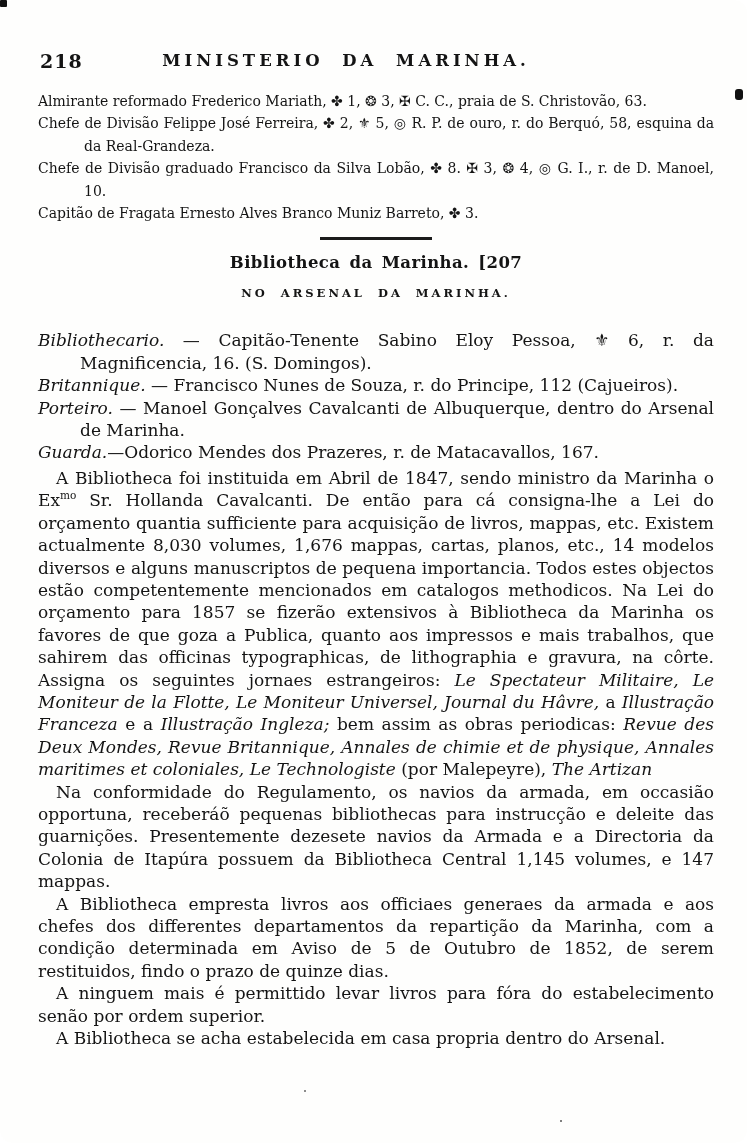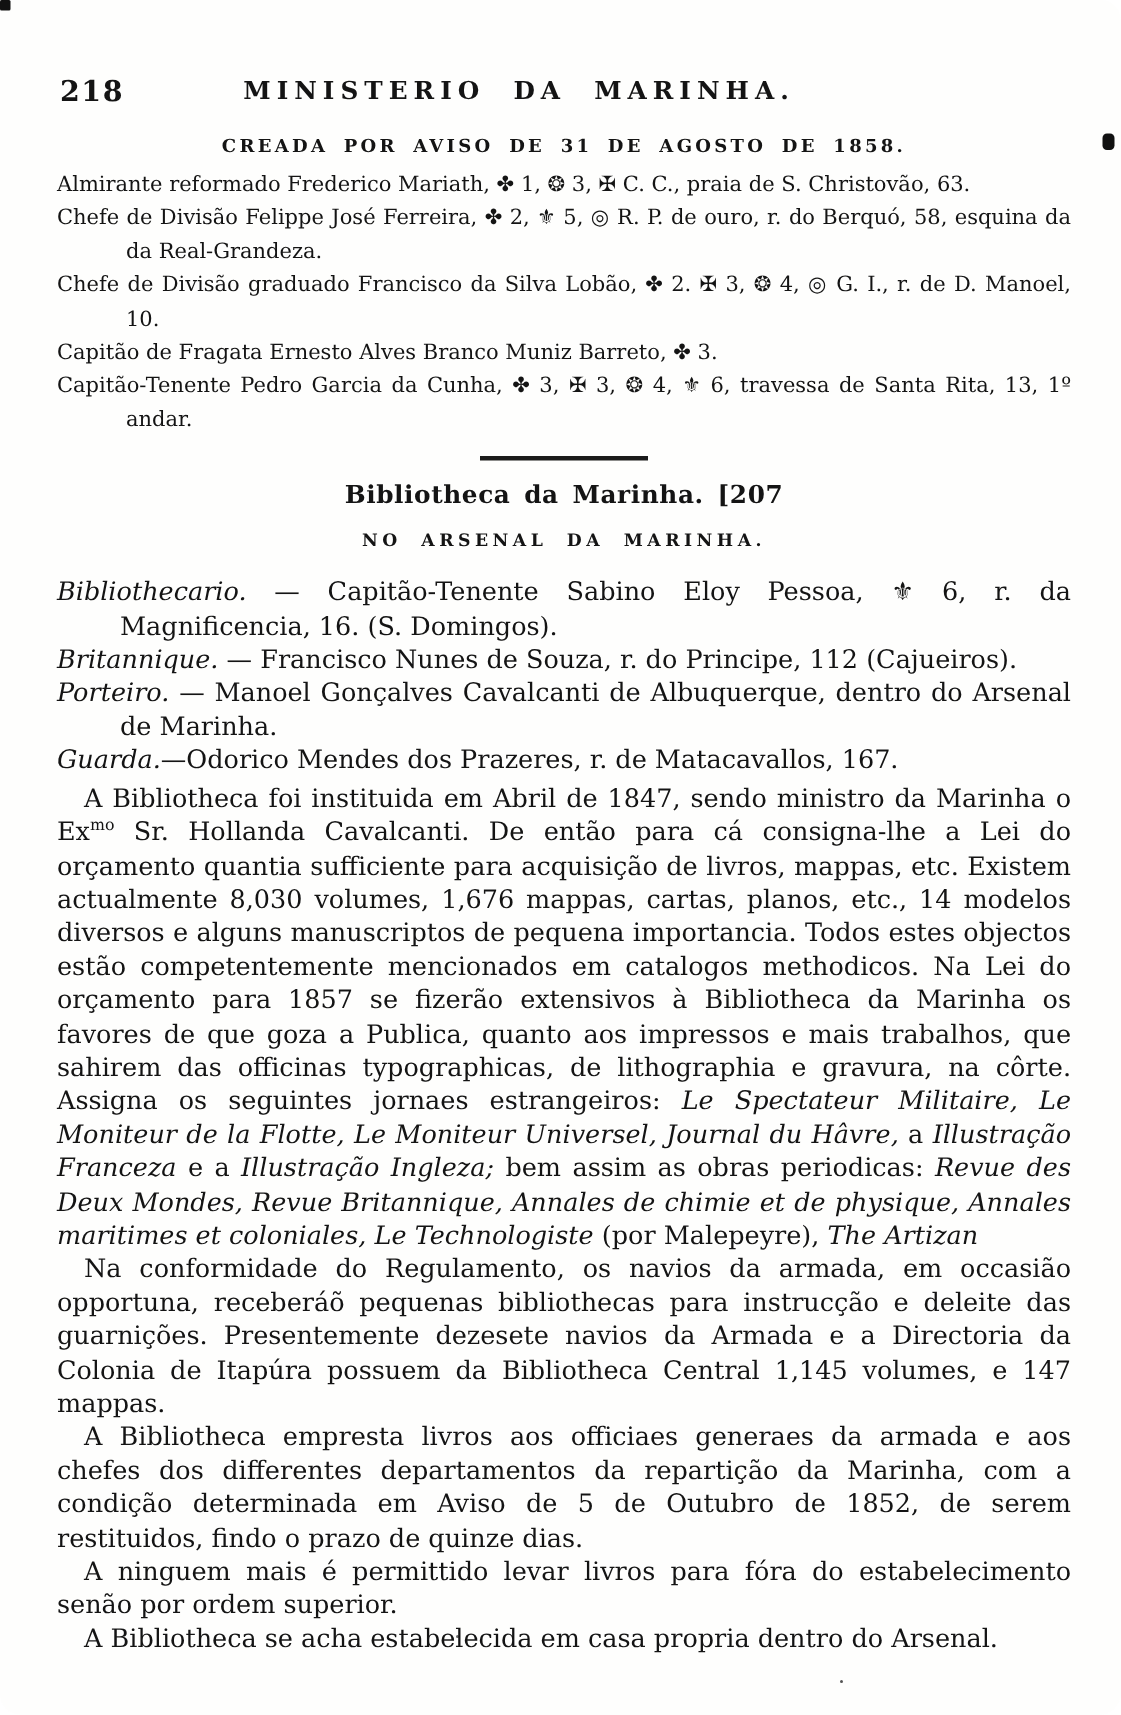--- a/index.html
+++ b/index.html
@@ -46,21 +46,21 @@
     font-weight:bold;
     font-size:12px;
     letter-spacing:2.2px; word-spacing:4px;
     margin:0 0 8px 0;
   }
   .sec-sub-small {
     text-align:center;
     font-weight:bold;
     font-size:11.5px;
     letter-spacing:3px; word-spacing:6px;
-    margin:14px 0 17px 0;
+    margin:14px 0 29px 0;
   }
 
   
   .entries { margin:2px 0 0 0; }
   .entry {
     font-size:14px;
     line-height:22.4px;
     text-align:justify;
     padding-left:46px;
     text-indent:-46px;
@@ -116,28 +116,26 @@
   <div class="speck speck-dot-b"></div>
 
   <div class="content">
 
     <div class="masthead">
       <span class="page-number">218</span>
       <span class="running-head">MINISTERIO DA MARINHA.</span>
     </div>
 
     <div>
-      <div class="sec-sub">CREADA POR AVISO DE 31 DE AGOSTO DE 1858.</div>
 
       <div class="entries">
         <p class="entry">Almirante reformado Frederico Mariath, ✤ 1, ❂ 3, ✠ C. C., praia de S. Christovão, 63.</p>
         <p class="entry">Chefe de Divisão Felippe José Ferreira, ✤ 2, ⚜ 5, ◎ R. P. de ouro, r. do Berquó, 58, esquina da da Real-Grandeza.</p>
-        <p class="entry">Chefe de Divisão graduado Francisco da Silva Lobão, ✤ 2. ✠ 3, ❂ 4, ◎ G. I., r. de D. Manoel, 10.</p>
+        <p class="entry">Chefe de Divisão graduado Francisco da Silva Lobão, ✤ 8. ✠ 3, ❂ 4, ◎ G. I., r. de D. Manoel, 10.</p>
         <p class="entry">Capitão de Fragata Ernesto Alves Branco Muniz Barreto, ✤ 3.</p>
-        <p class="entry">Capitão-Tenente Pedro Garcia da Cunha, ✤ 3, ✠ 3, ❂ 4, ⚜ 6, travessa de Santa Rita, 13, 1º andar.</p>
       </div>
     </div>
 
     <hr class="rule rule-1">
 
     <div>
       <div class="sec-title">
         <span>Bibliotheca da Marinha.</span>
         <span class="ref">[207</span>
       </div>

